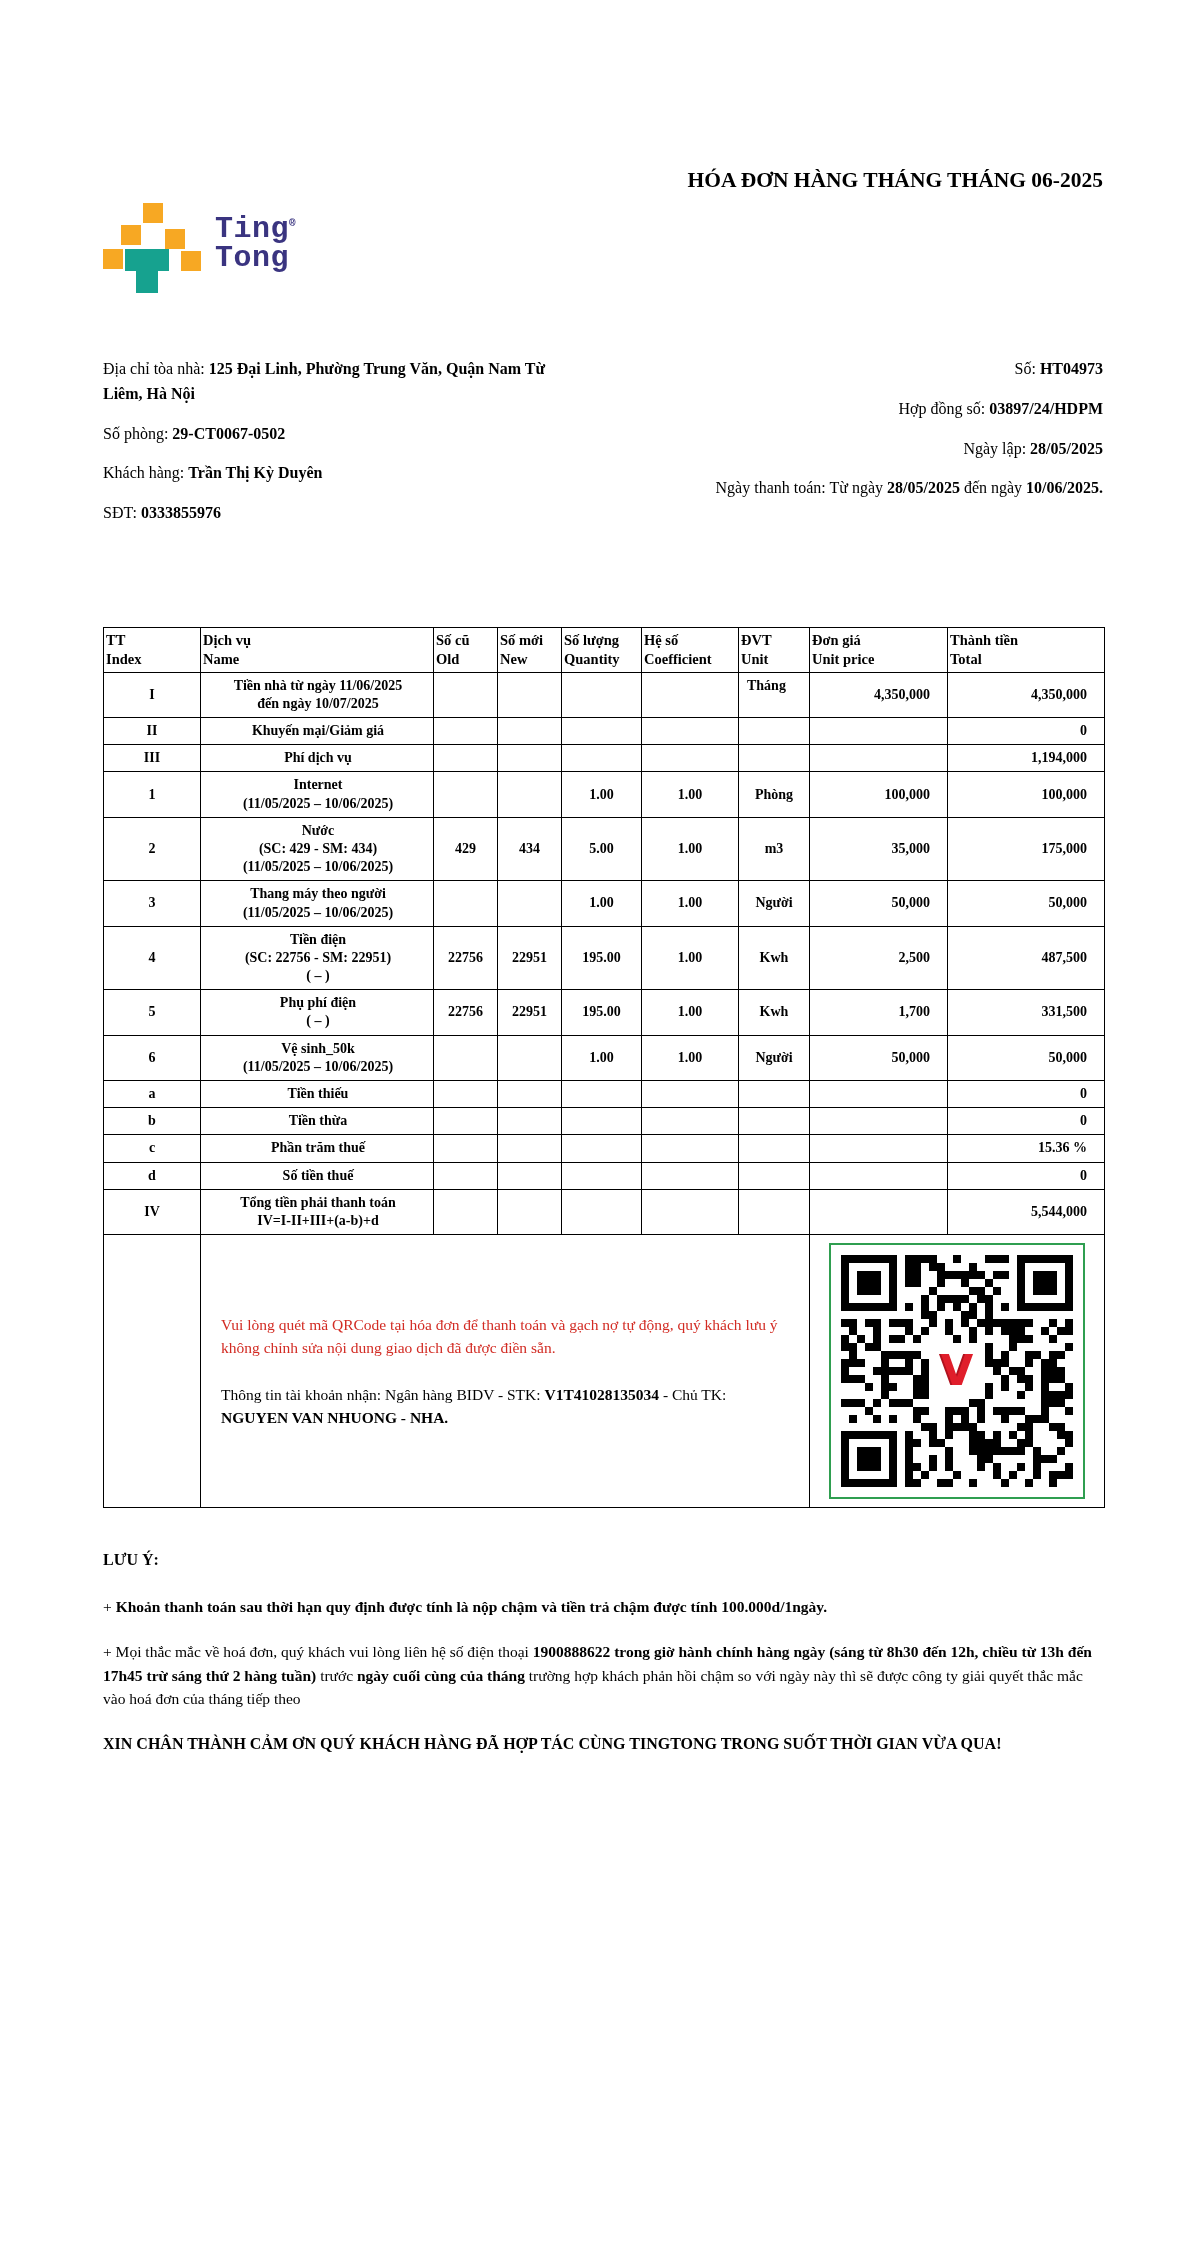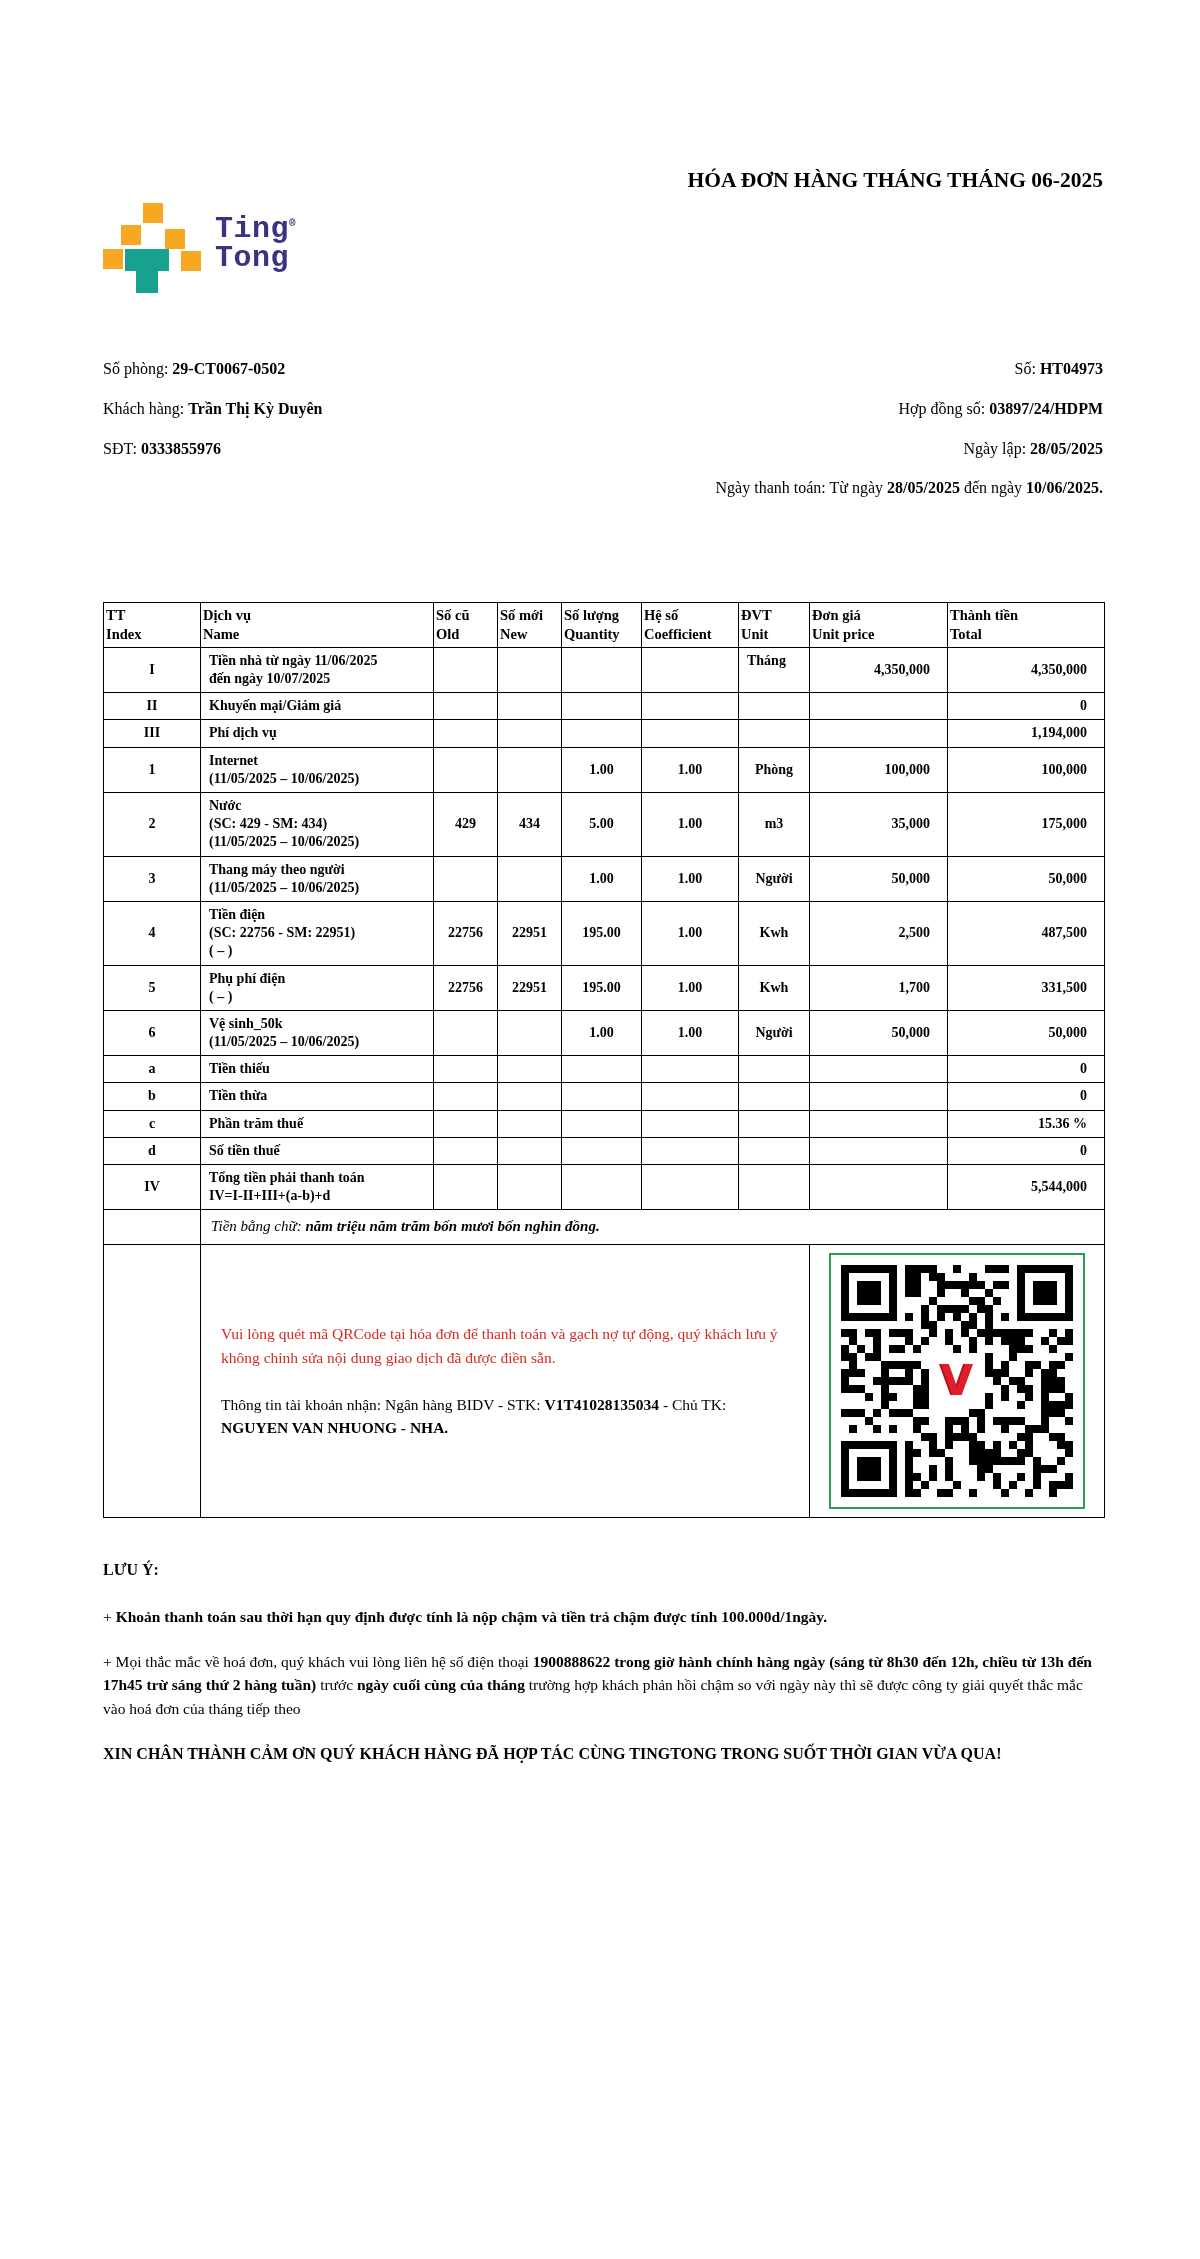--- a/index.html
+++ b/index.html
@@ -37,21 +37,21 @@
     border-collapse:collapse; width:1000px; margin-top:86px; table-layout:fixed;
   }
   .itable th, .itable td { border:1.5px solid #000; }
   .itable th {
     font-size:14.5px; font-weight:bold; text-align:left; padding:3px 2px; line-height:1.3; vertical-align:middle;
   }
   .itable td {
     font-size:14px; font-weight:bold; padding:4px 6px; line-height:1.3; vertical-align:middle;
   }
   td.c0 { text-align:center; }
-  td.c1 { text-align:left; padding-left:8px; vertical-align:top; }
+  td.c1 { text-align:center; padding-left:8px; vertical-align:top; }
   td.c2, td.c3, td.c4, td.c5, td.c6 { text-align:center; }
   td.c7, td.c8 { text-align:right; padding-right:17px; }
   td.top-unit { vertical-align:top; text-align:left; padding-left:8px; }
   tr.words-row td.words-cell {
     font-style:italic; font-weight:normal; font-size:15px; text-align:left; padding:7px 10px;
   }
   tr.words-row .bold { font-weight:bold; }
 
   
   td.qr-text-cell { vertical-align:middle; padding:18px 14px 18px 20px; text-align:left; }
@@ -100,20 +100,21 @@
         <div class="logo-text">
           <span>Ting</span><sup>®</sup><br>
           <span>Tong</span>
         </div>
       </div>
       <h1 class="title">HÓA ĐƠN HÀNG THÁNG THÁNG 06-2025</h1>
     </header>
 
     <section class="info">
       <div class="info-left">
+        <p><span>Địa chỉ tòa nhà: </span><span class="bold">125 Đại Linh, Phường Trung Văn, Quận Nam Từ Liêm, Hà Nội</span></p>
         <p><span>Số phòng: </span><span class="bold">29-CT0067-0502</span></p>
         <p><span>Khách hàng: </span><span class="bold">Trần Thị Kỳ Duyên</span></p>
         <p><span>SĐT: </span><span class="bold">0333855976</span></p>
       </div>
       <div class="info-right">
         <p><span>Số: </span><span class="bold">HT04973</span></p>
         <p><span>Hợp đồng số: </span><span class="bold">03897/24/HDPM</span></p>
         <p><span>Ngày lập: </span><span class="bold">28/05/2025</span></p>
         <p><span>Ngày thanh toán: Từ ngày </span><span class="bold">28/05/2025</span><span> đến ngày </span><span class="bold">10/06/2025.</span></p>
       </div>
@@ -359,24 +360,20 @@
             <td class="c2"></td>
             <td class="c3"></td>
             <td class="c4"></td>
             <td class="c5"></td>
             <td class="c6"></td>
             <td class="c7"></td>
             <td class="c8">5,544,000</td>
           </tr>
         </tbody>
       <tbody>
-        <tr class="words-row">
-          <td class="c0"></td>
-          <td class="words-cell" colspan="8"><span>Tiền bằng chữ: </span><span class="bold">năm triệu năm trăm bốn mươi bốn nghìn đồng.</span></td>
-        </tr>
         <tr class="qr-row">
           <td class="c0"></td>
           <td class="qr-text-cell" colspan="6">
             <p class="red-note">Vui lòng quét mã QRCode tại hóa đơn để thanh toán và gạch nợ tự động, quý khách lưu ý không chỉnh sửa nội dung giao dịch đã được điền sẵn.</p>
             <p class="acct"><span>Thông tin tài khoản nhận: Ngân hàng BIDV - STK: </span><span class="bold">V1T41028135034</span><span> - Chủ TK: </span><span class="bold">NGUYEN VAN NHUONG - NHA.</span></p>
           </td>
           <td class="qr-cell" colspan="2">
             <div class="qr-box">
               <svg id="qr-svg" xmlns="http://www.w3.org/2000/svg" width="232" height="232">
                   <rect x="0" y="0" width="232" height="232" fill="#ffffff"></rect>

